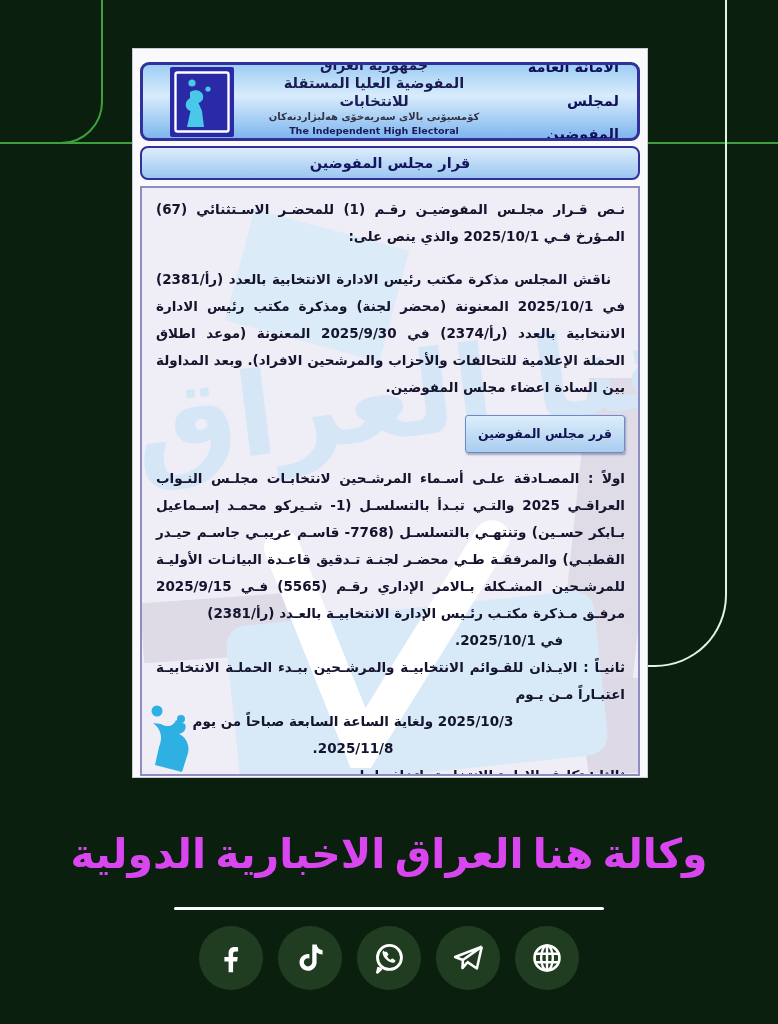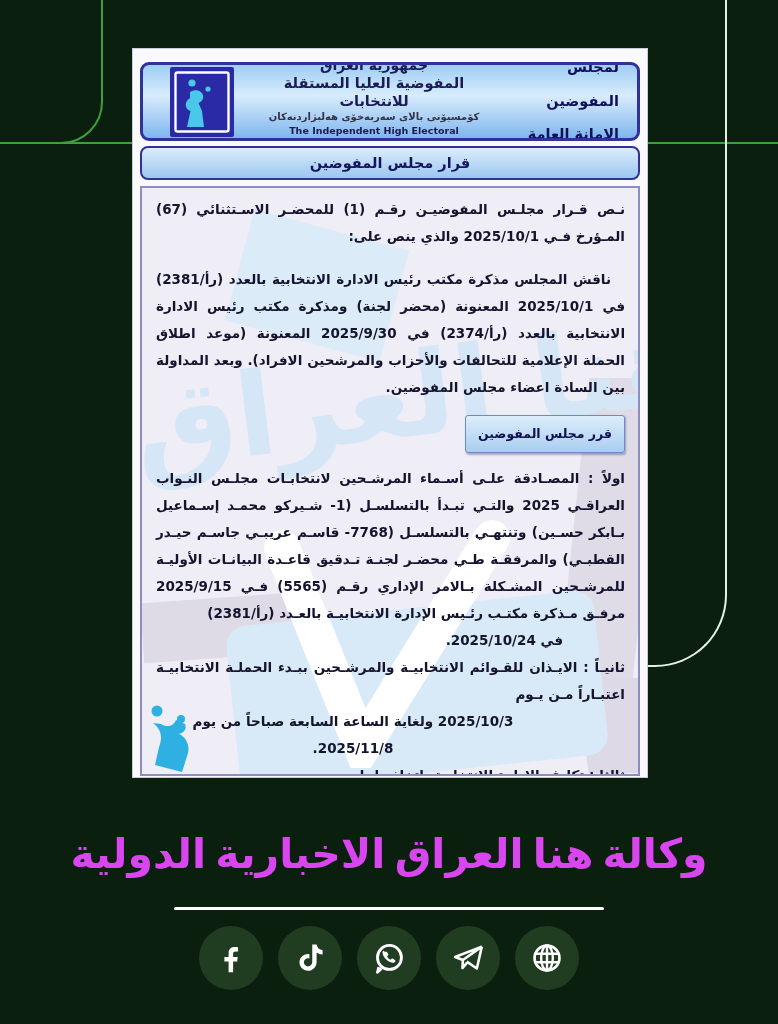--- a/index.html
+++ b/index.html
@@ -79,22 +79,22 @@
           <path d="M20 25c6-3.5 12-1 13 3.5 1 3.5-1.5 6.5-4.5 7.5l3.5 8 2 16H17l3.5-16c-3.5-1-5.5-4.5-4.5-8 .8-3 2.3-3.6 4-5z" fill="#49c8ea"></path>
         </svg>
       </div>
       <div class="hdr-center">
         <div class="l1">جمهورية العراق</div>
         <div class="l2">المفوضية العليا المستقلة للانتخابات</div>
         <div class="l3">كۆمسيۆنى بالاى سەربەخۆى هەلبژاردنەكان</div>
         <div class="l4">The Independent High Electoral Commission</div>
       </div>
       <div class="hdr-right">
+        <div>الامانة العامة</div>
         <div>لمجلس المفوضين</div>
-        <div>الامانة العامة</div>
       </div>
     </div>
 
     <div class="titlebar">قرار مجلس المفوضين</div>
 
     <div class="docbody">
 
       <div class="wm" style="left:95px; top:40px; width:160px; height:115px; background:#dcebf8; transform:rotate(15deg);"></div>
       <div class="wm" style="left:430px; top:190px; width:75px; height:330px; background:#dfdbe7; transform:skewX(-6deg);"></div>
       <div class="wm" style="left:440px; top:490px; width:70px; height:95px; background:#ded9e6; transform:skewX(8deg);"></div>
@@ -102,21 +102,21 @@
       <div class="wm" style="left:90px; top:420px; width:370px; height:165px; background:#d8e9f7; transform:rotate(-6deg); border-radius:20px;"></div>
       <div class="wm" style="left:-10px; top:150px; font-size:115px; color:#d5e7f6; white-space:nowrap; transform:rotate(-7deg); font-weight:bold; line-height:1;">هنا العراق</div>
       <svg class="wm" style="left:100px; top:330px;" width="280" height="250" viewBox="0 0 280 250">
         <path d="M40 30 L120 230 L250 20" fill="none" stroke="#ffffff" stroke-width="36" stroke-linecap="round"></path>
       </svg>
 
       <p class="mb16">نـص قـرار مجلـس المفوضيـن رقـم (1) للمحضـر الاسـتثنائي (67) المـؤرخ فـي 2025/10/1 والذي ينص على:</p>
       <p class="mb10 ti">ناقش المجلس مذكرة مكتب رئيس الادارة الانتخابية بالعدد (رأ/2381) في 2025/10/1 المعنونة (محضر لجنة) ومذكرة مكتب رئيس الادارة الانتخابية بالعدد (رأ/2374) في 2025/9/30 المعنونة (موعد اطلاق الحملة الإعلامية للتحالفات والأحزاب والمرشحين الافراد).  وبعد المداولة بين السادة اعضاء مجلس المفوضين.</p>
       <div class="t"><span class="chip">قرر مجلس المفوضين</span></div>
       <p>اولاً : المصـادقة علـى أسـماء المرشـحين لانتخابـات مجلـس النـواب العراقـي 2025 والتـي تبـدأ بالتسلسـل (1- شـيركو محمـد إسـماعيل بـابكر حسـين) وتنتهـي بالتسلسـل (7768- قاسـم عريبـي جاسـم حيـدر القطبـي) والمرفقـة طـي محضـر لجنـة تـدقيق قاعـدة البيانـات الأوليـة للمرشـحين المشـكلة بـالامر الإداري رقـم (5565) فـي 2025/9/15 مرفـق مـذكرة مكتـب رئـيس الإدارة الانتخابيـة بالعـدد (رأ/2381)</p>
-      <div class="t indent-tail">في 2025/10/24.</div>
+      <div class="t indent-tail">في 2025/10/1.</div>
       <p>ثانيـاً : الايـذان للقـوائم الانتخابيـة والمرشـحين ببـدء الحملـة الانتخابيـة اعتبـاراً مـن يـوم</p>
       <div class="t indent2">2025/10/3 ولغاية الساعة السابعة صباحاً من يوم 2025/11/8.</div>
       <p>ثالثا : تكليف الإدارة الانتخابية باتخاذ ما يلزم.</p>
 
       <svg class="body-glyph" width="58" height="68" viewBox="0 0 58 68">
         <circle cx="9" cy="7" r="5.5" fill="#2fb0e2"></circle>
         <circle cx="33" cy="15" r="4" fill="#2fb0e2"></circle>
         <path d="M5 19c8 6 10 14 6 24l-4 18 27 7 6-19c2-8-2-16-9-19 5-1 8-5 6-10l-9-4c-2 6-9 8-15 4z" fill="#2fb0e2"></path>
       </svg>
     </div>

